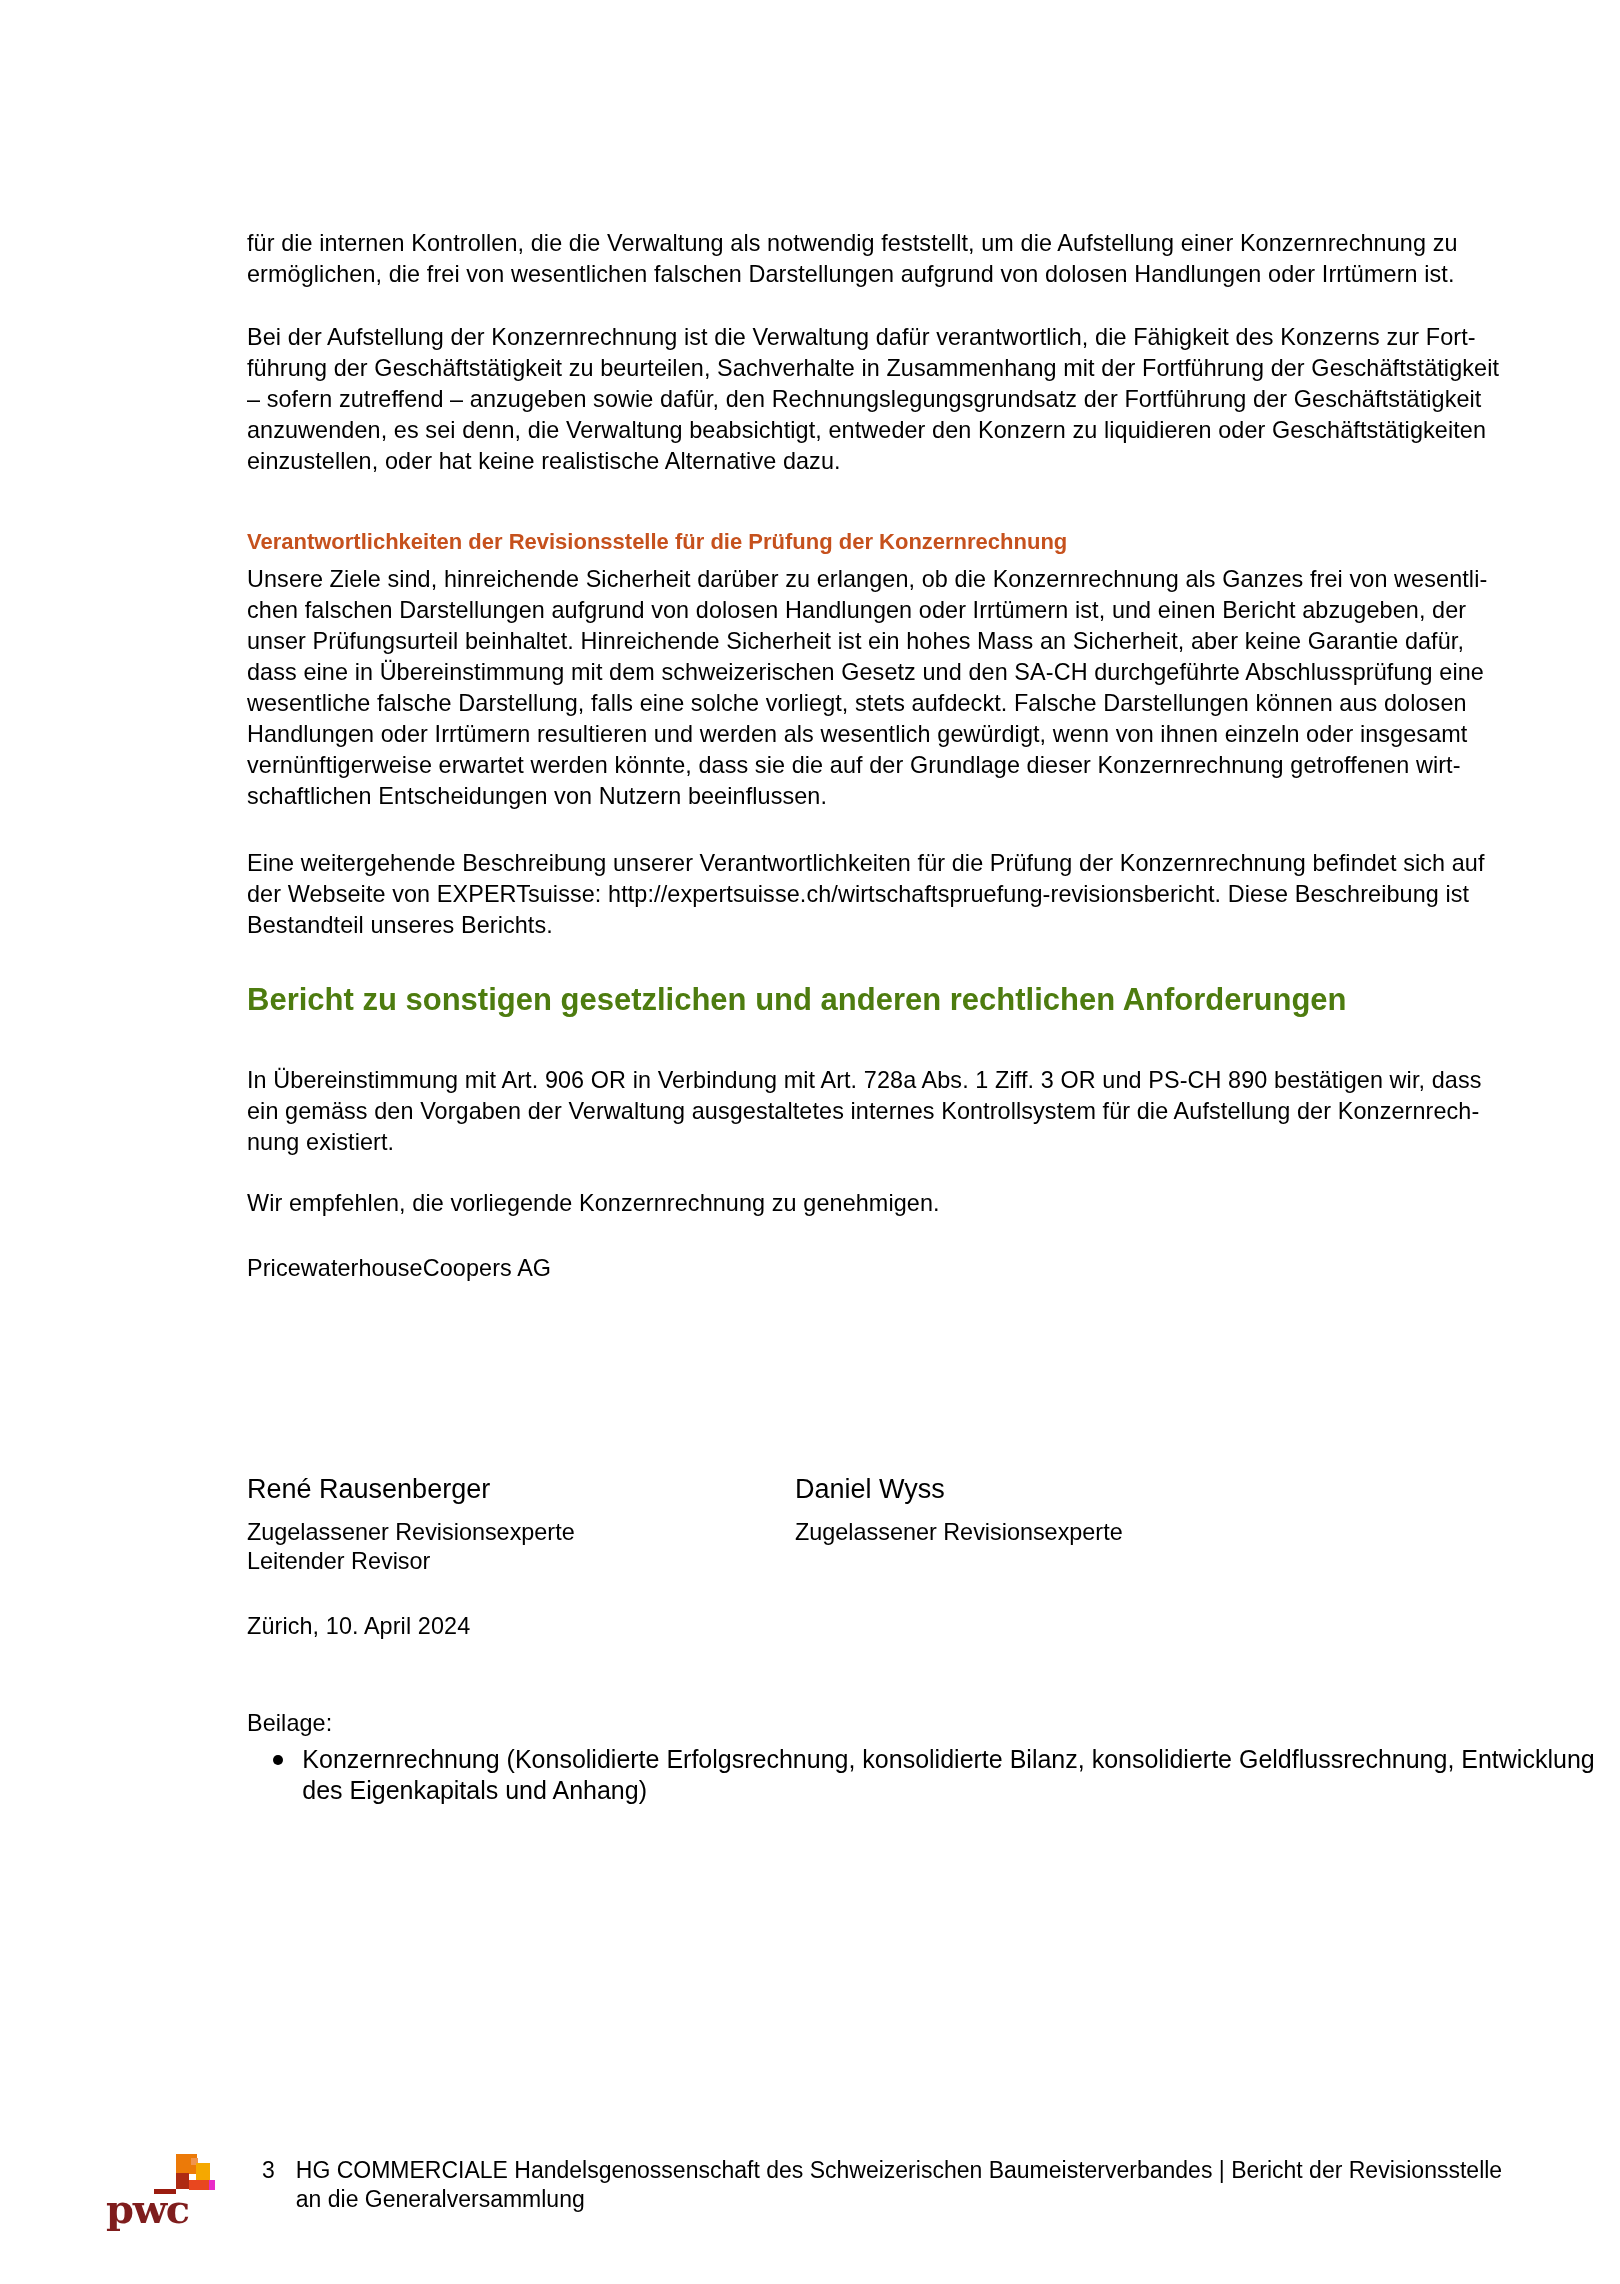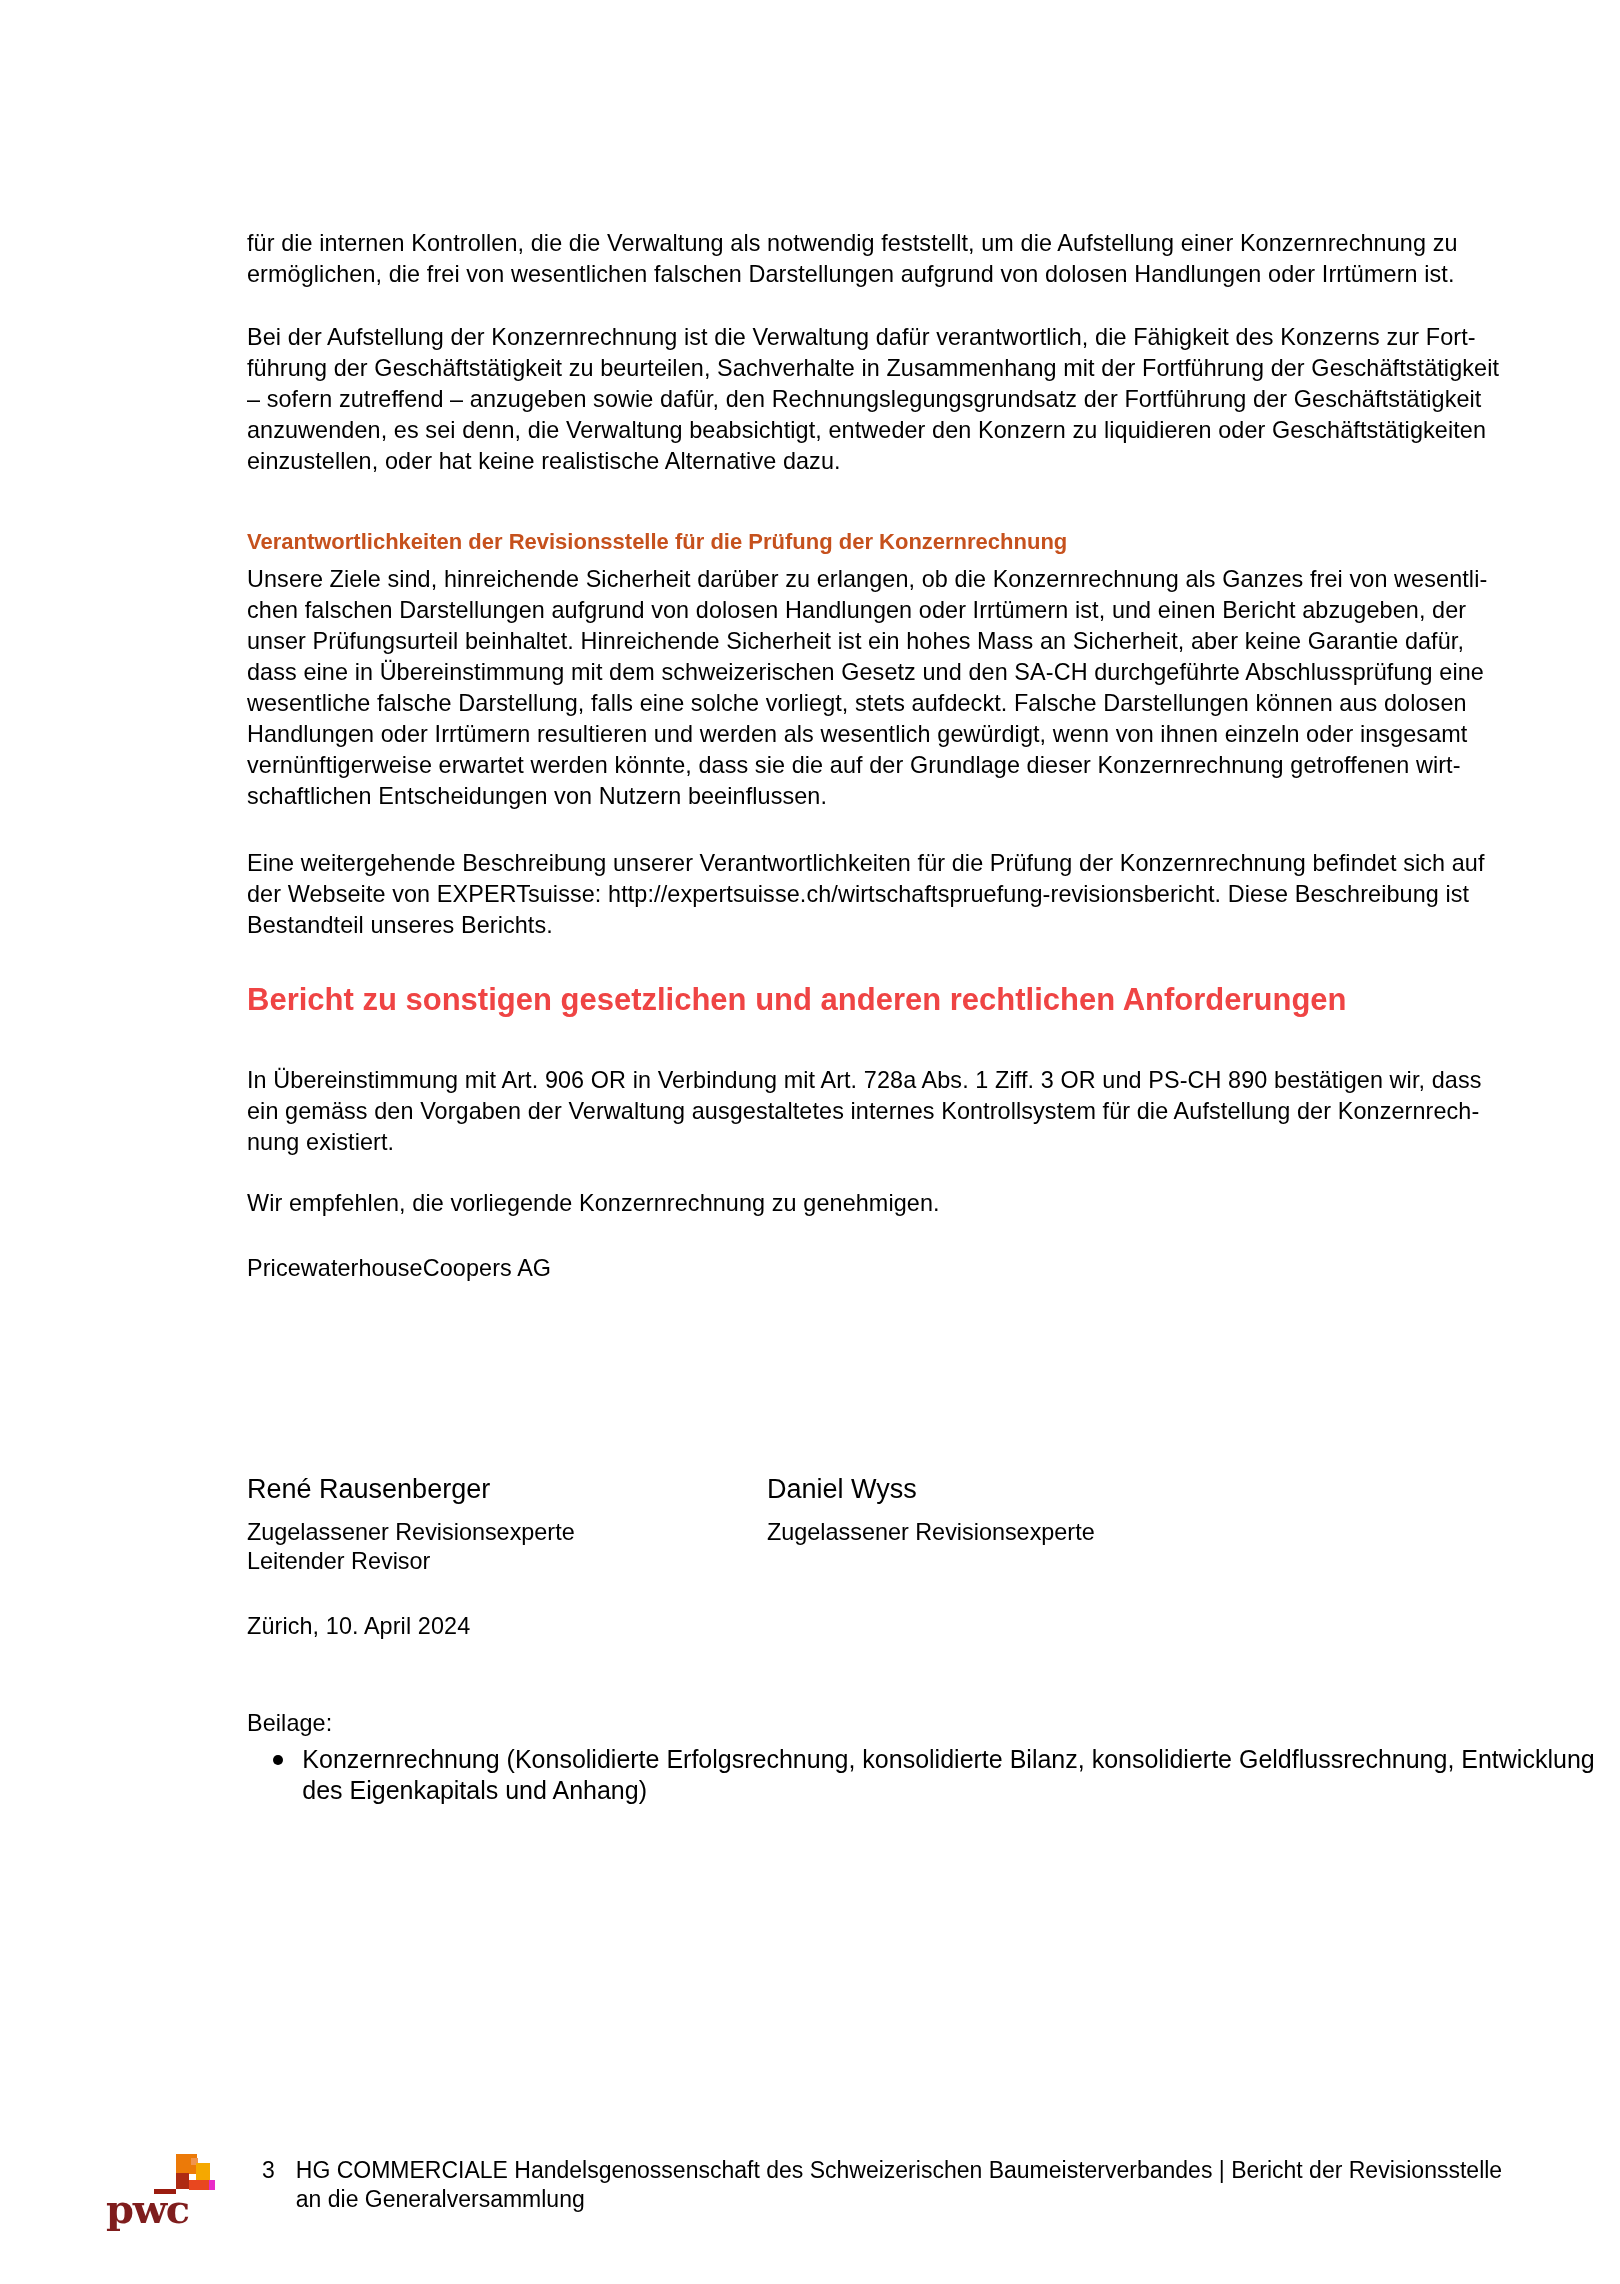--- a/index.html
+++ b/index.html
@@ -35,41 +35,41 @@
     color: #C6511D;
     white-space: pre-line;
   }
   .h-large {
     position: absolute;
     left: 247px;
     margin: 0;
     font-size: 31px;
     line-height: 38px;
     font-weight: bold;
-    color: #ef4444;
+    color: #4d7c0f;
     white-space: pre-line;
   }
   .pos-p1 { top: 228px; }
   .pos-p2 { top: 322px; }
   .pos-h1 { top: 527px; }
   .pos-p3 { top: 564px; }
   .pos-p4 { top: 848px; }
   .pos-h2 { top: 981px; }
   .pos-p5 { top: 1065px; }
   .pos-p6 { top: 1188px; }
   .pos-p7 { top: 1253px; }
 
   .sig-row {
     position: absolute;
     left: 247px;
     top: 1474px;
     display: flex;
   }
   .sig-col { width: 520px; }
-  .sig-col.right { width: auto; }
+  .sig-col.right { width: auto; margin-left: 28px; }
   .sig-name {
     font-size: 27px;
     line-height: 31px;
   }
   .sig-roles {
     margin-top: 13px;
     font-size: 23.4px;
     line-height: 29px;
     white-space: pre-line;
   }

